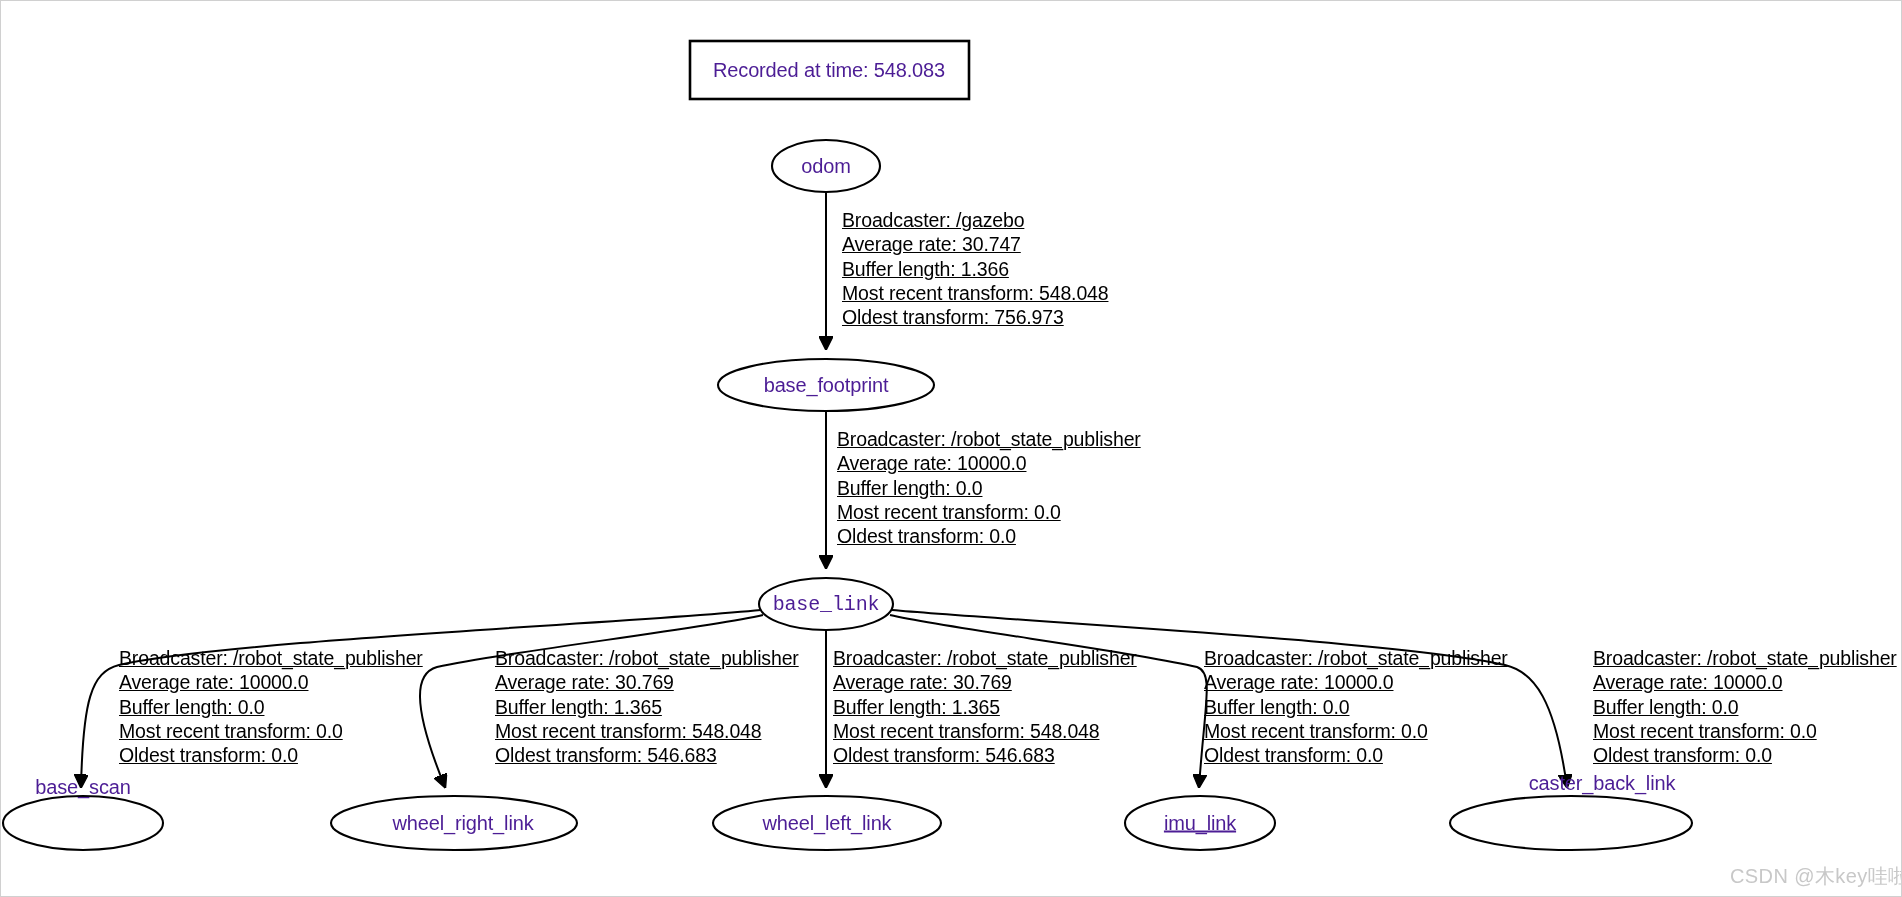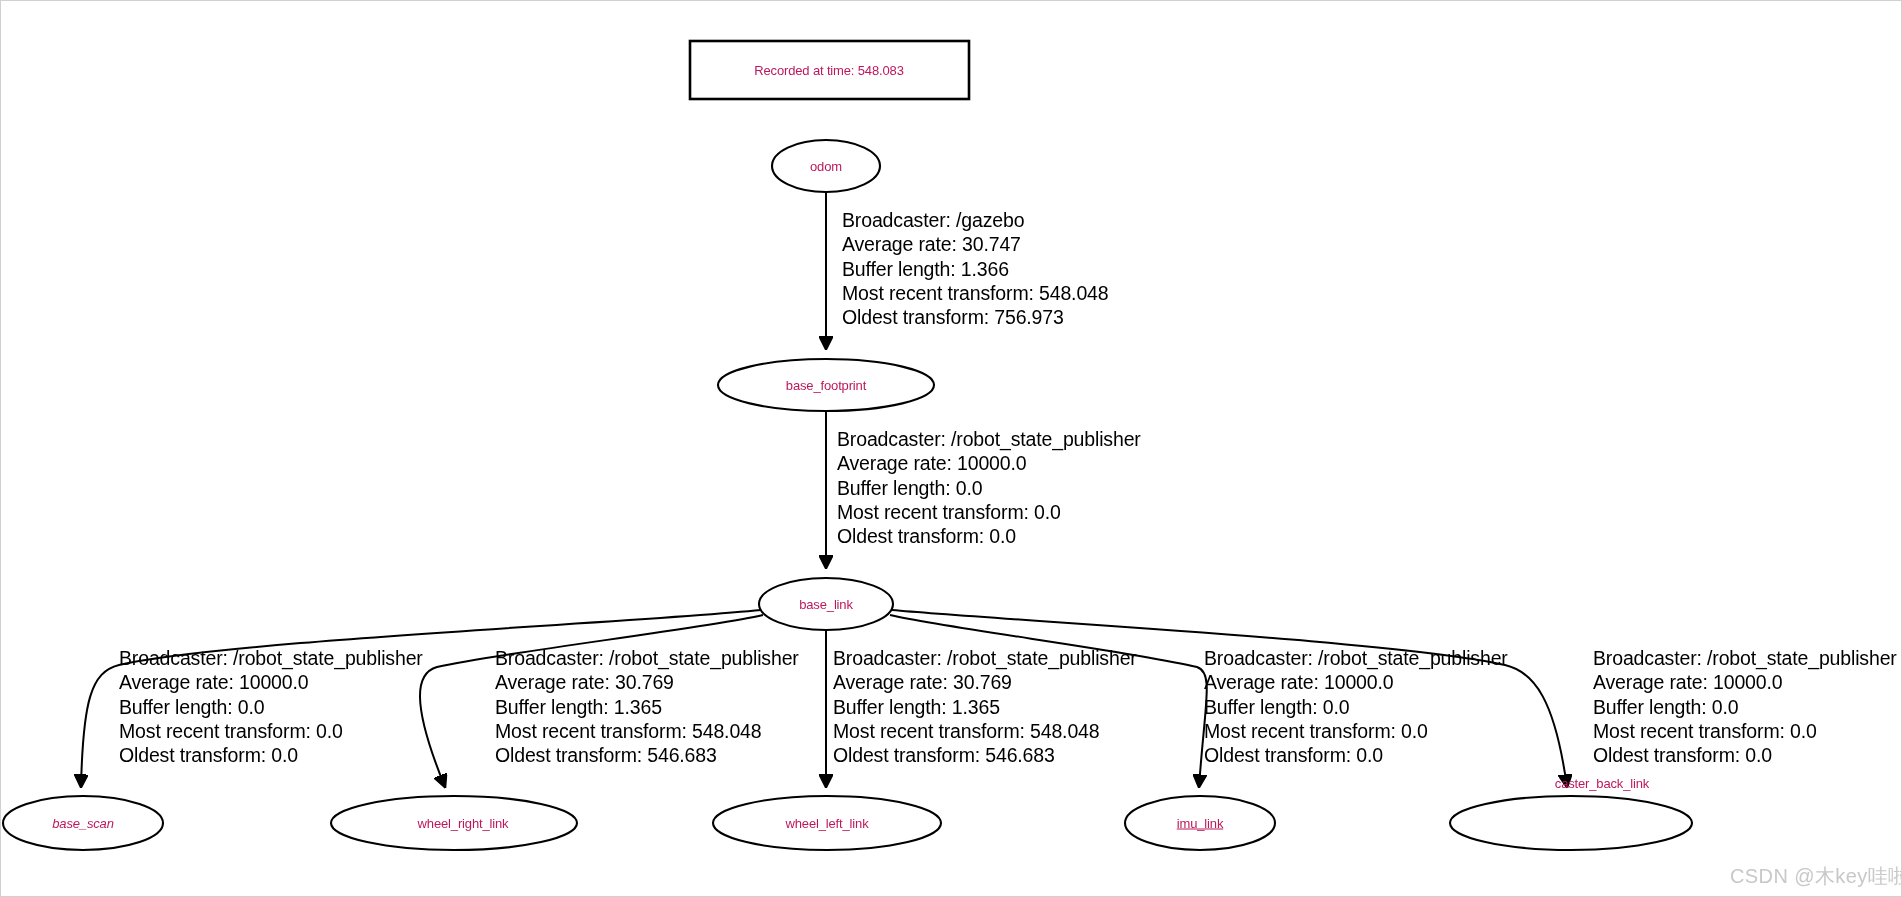--- a/index.html
+++ b/index.html
@@ -42,37 +42,38 @@
     stroke: #000000;
     stroke-width: 2.0;
   }
   .arrow-head {
     fill: #000000;
     stroke: #000000;
     stroke-width: 1;
   }
   .node-label {
     position: absolute;
-    font-size: 13px;
-    color: #be185d;
+    font-size: 20px;
+    color: #4c1d95;
     white-space: nowrap;
     transform: translate(-50%, -50%);
     letter-spacing: -0.15px;
     text-align: center;
   }
   .edge-label {
     position: absolute;
     font-size: 19.5px;
     color: #000000;
     white-space: nowrap;
     line-height: 24.3px;
     letter-spacing: -0.15px;
   }
   .edge-label div {
     white-space: nowrap;
+    text-decoration: underline;
   }
   .watermark {
     position: absolute;
     font-size: 20px;
     color: #c8c8c8;
     white-space: nowrap;
     letter-spacing: 0.4px;
   }
 </style>
 </head>
@@ -110,22 +111,22 @@
 
     <path class="edge-path" marker-end="url(#arrow)" d="M 889,614 C 950,628 1130,650 1196,666 C 1213,672 1204,700 1198,786"></path>
 
     <path class="edge-path" marker-end="url(#arrow)" d="M 891,609 C 1010,620 1400,640 1504,664 C 1534,671 1554,700 1566,786"></path>
   </svg>
 
   <div class="node-label" style="left:828px; top:69px;">Recorded at time: 548.083</div>
 
   <div class="node-label" style="left:825px; top:165px;">odom</div>
   <div class="node-label" style="left:825px; top:384px;">base_footprint</div>
-  <div class="node-label" style="left:825px; top:603px;">base_link</div>
-  <div class="node-label" style="left:82px; top:822px;font-style:italic;">base_scan</div>
+  <div class="node-label" style="left:825px; top:603px;font-family:Liberation Mono, monospace;">base_link</div>
+  <div class="node-label" style="left:82px; top:786px;">base_scan</div>
   <div class="node-label" style="left:453px; top:822px;margin-left:9px;">wheel_right_link</div>
   <div class="node-label" style="left:826px; top:822px;">wheel_left_link</div>
   <div class="node-label" style="left:1199px; top:822px;text-decoration:underline;">imu_link</div>
   <div class="node-label" style="left:1570px; top:782px;margin-left:31px;">caster_back_link</div>
 
   <div class="edge-label" style="left:841px; top:207px;">
     <div>Broadcaster: /gazebo</div>
     <div>Average rate: 30.747</div>
     <div>Buffer length: 1.366</div>
     <div>Most recent transform: 548.048</div>

